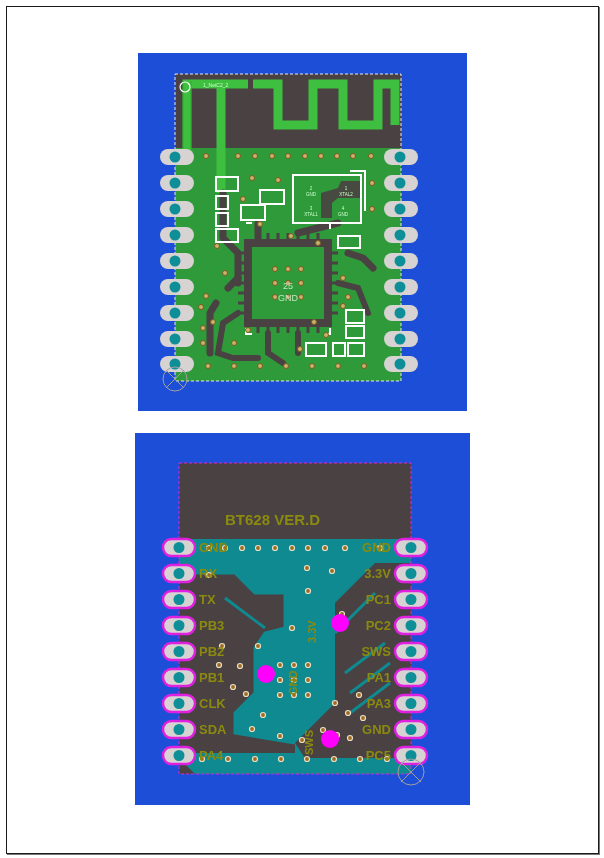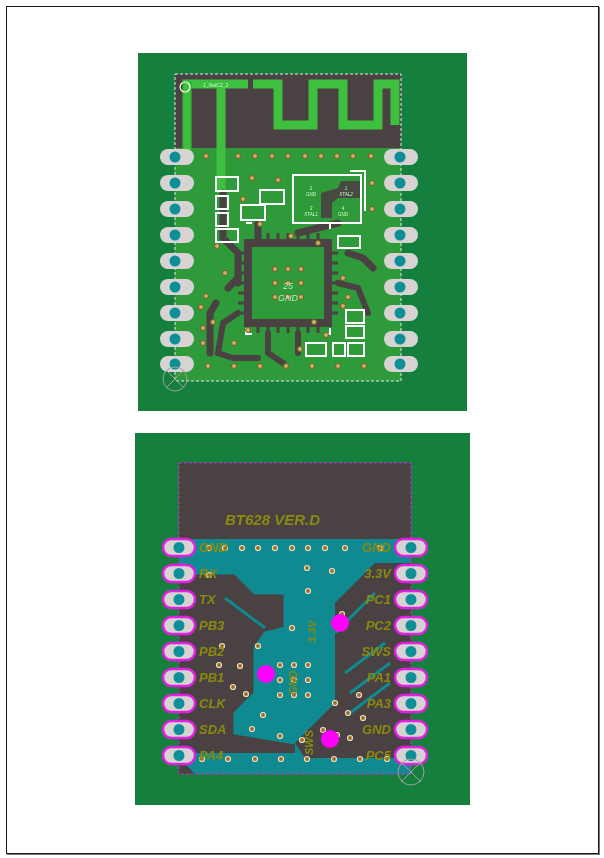--- a/index.html
+++ b/index.html
@@ -1,18 +1,18 @@
 <!DOCTYPE html>
 <html><head>
 <meta charset="utf-8">
 <style>
   html, body { margin:0; padding:0; background:#ffffff; }
   body { width:604px; height:858px; position:relative; overflow:hidden; font-family:"Liberation Sans", sans-serif; }
   .frame { position:absolute; left:6px; top:6px; width:591px; height:846px; border:1px solid #1a1a1a; box-shadow:1px 1px 0 #777; background:#fff; }
-  .panel { position:absolute; background:#15803d;font-style:italic; }
+  .panel { position:absolute; background:#1d4ed8; }
   .panel svg { position:absolute; left:0; top:0; }
   .lbl { font-family:"Liberation Sans", sans-serif; font-weight:bold; }
 </style>
 </head>
 <body>
 
 <div class="frame"></div>
 
 <div class="panel" style="left:138px; top:53px; width:329px; height:358px;">
   <svg width="329" height="358" viewBox="0 0 329 358">

